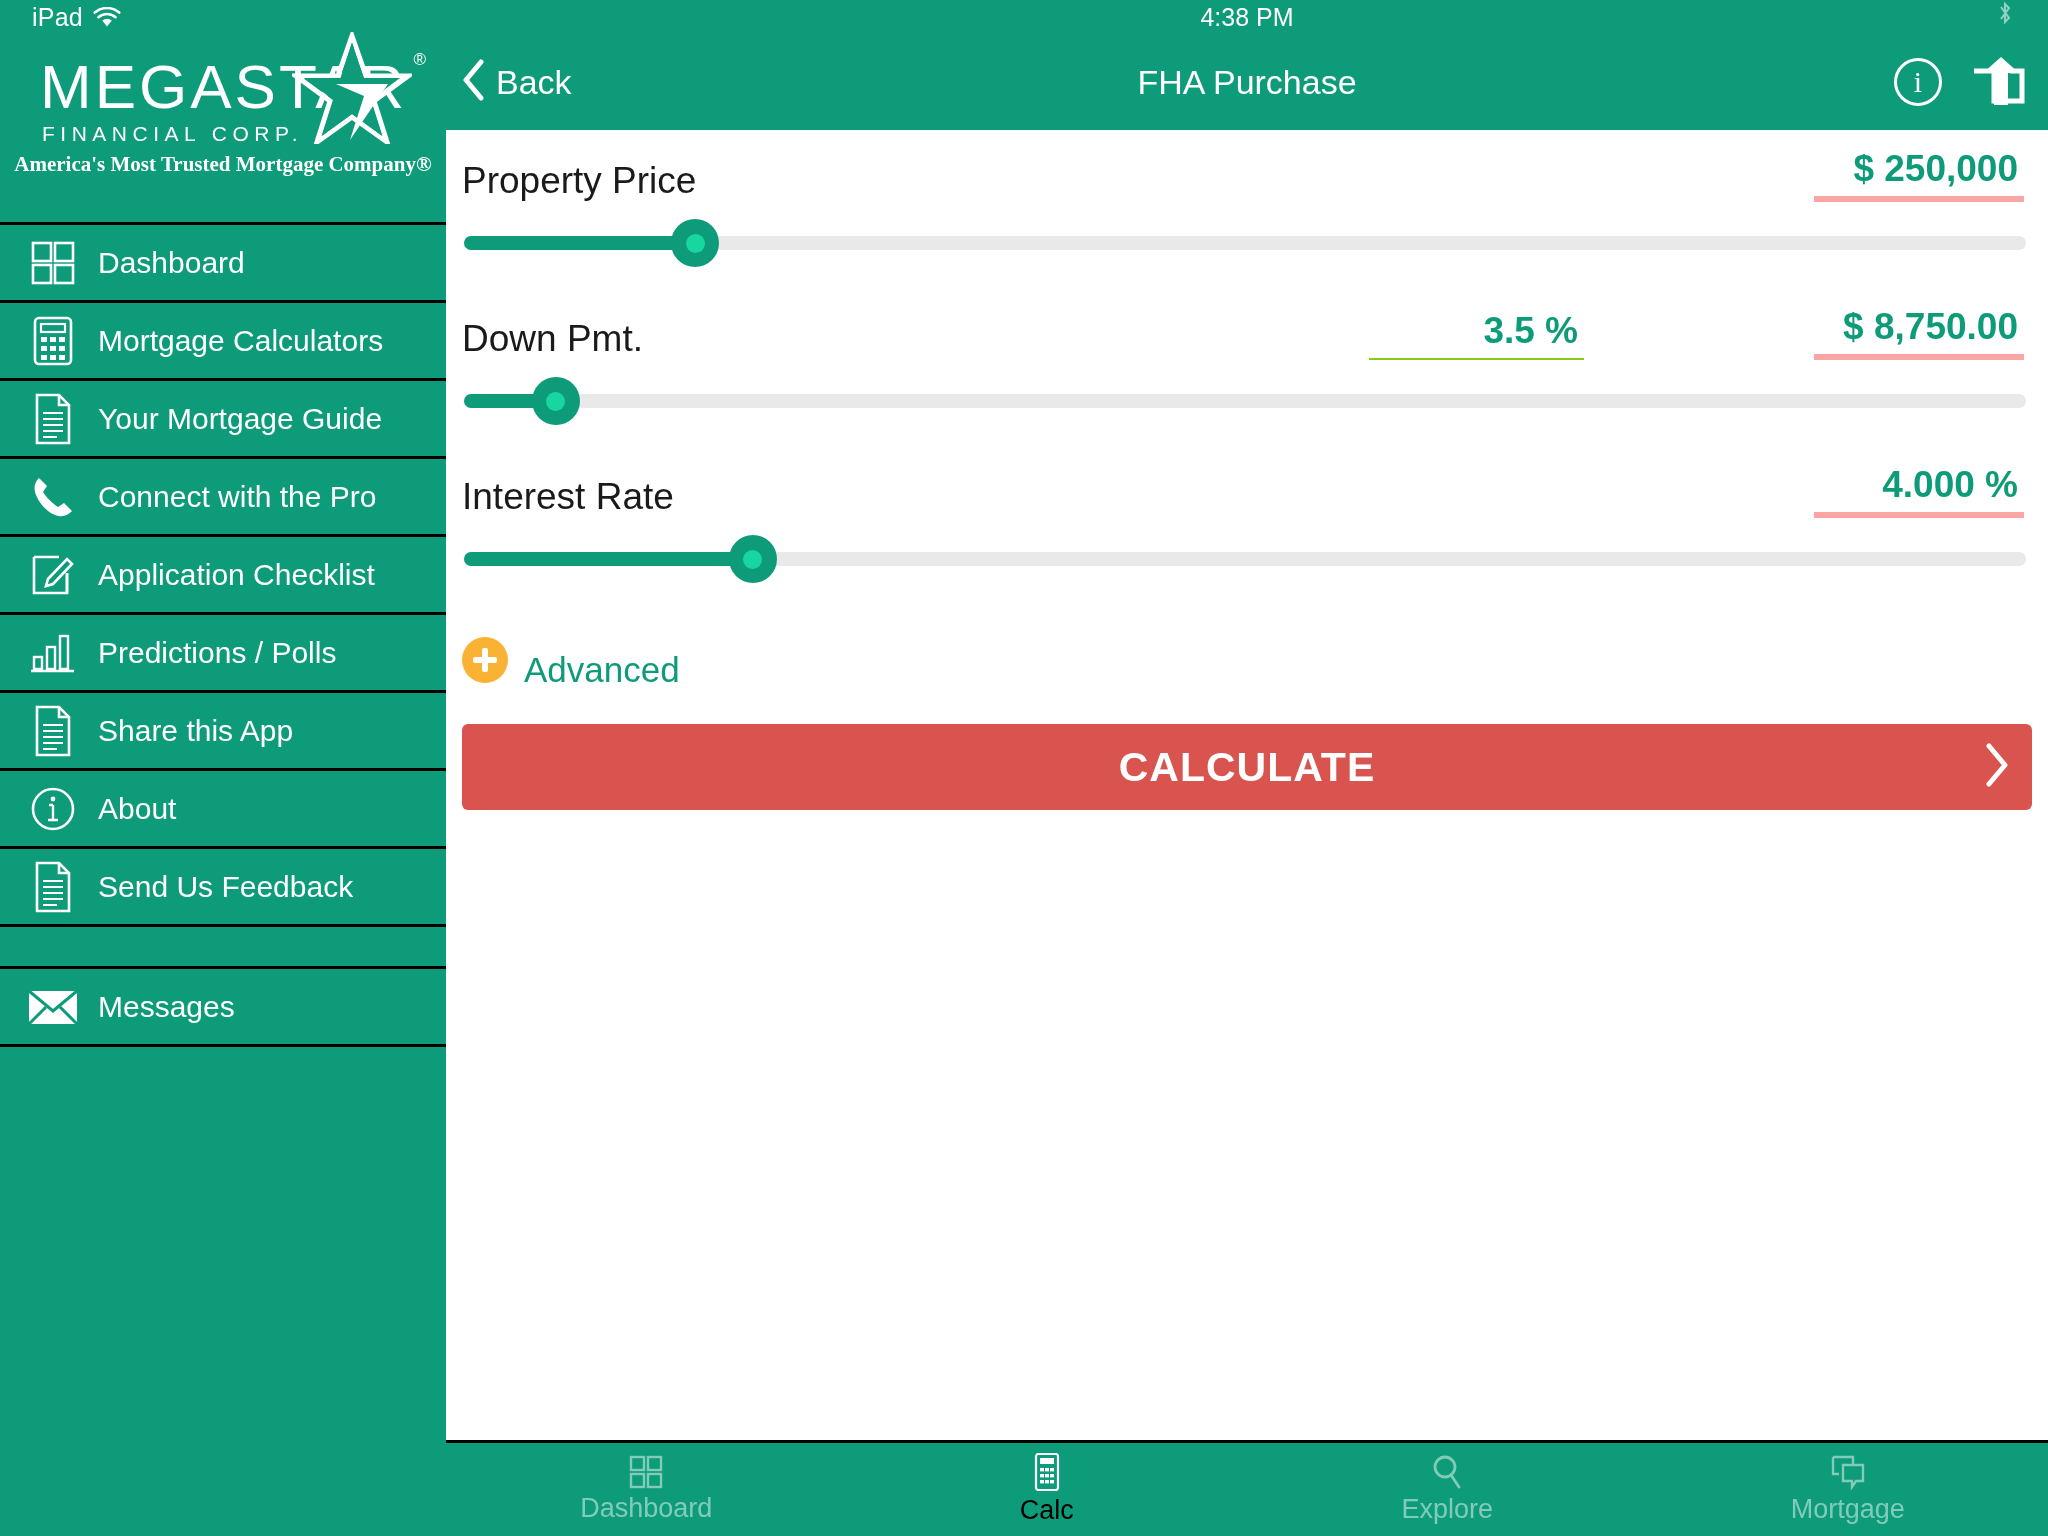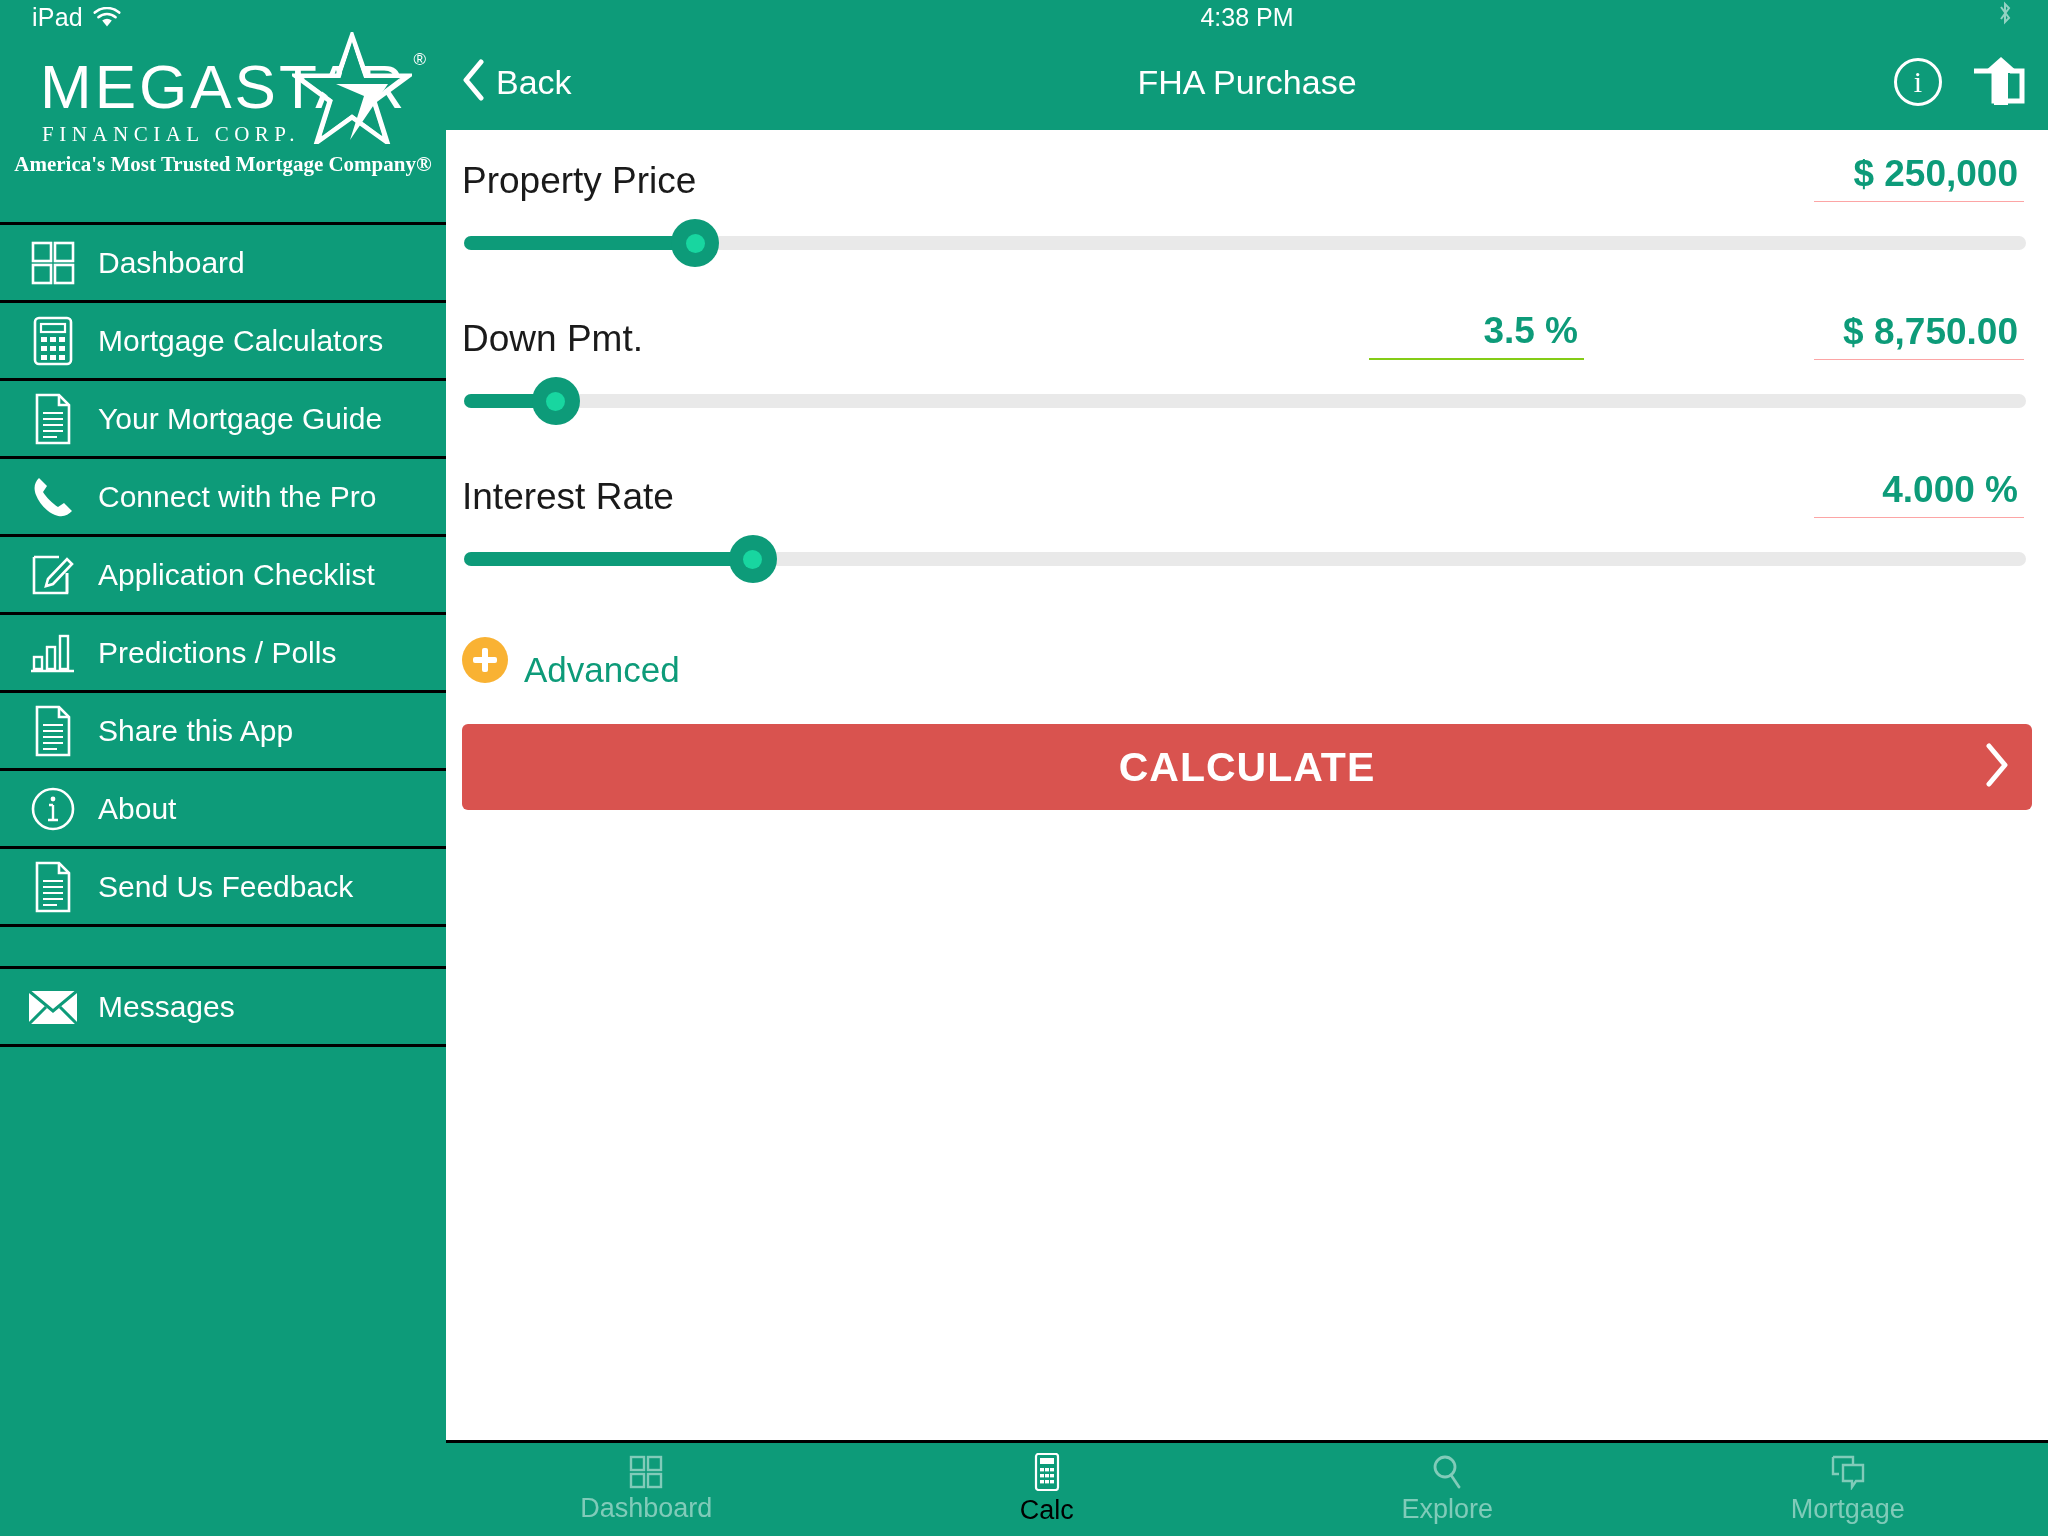--- a/index.html
+++ b/index.html
@@ -36,21 +36,21 @@
   .logo-main { position: relative; width: 370px; height: 96px; }
   .logo-text {
     font-family: "Liberation Sans", sans-serif;
     color: #ffffff; font-size: 62px; font-weight: 400;
     letter-spacing: 3px; line-height: 66px;
     position: absolute; left: 2px; top: 6px;
   }
   .logo-sub {
     color: #ffffff; font-size: 21px; letter-spacing: 5.5px;
     position: absolute; left: 4px; top: 74px;
-    font-family: Liberation Serif, serif;
+    font-family: Liberation Sans, sans-serif;
   }
   .logo-star { position: absolute; right: -4px; top: -16px; }
   .logo-reg { position: absolute; right: -18px; top: 2px; color:#fff; font-size: 17px; }
   .logo-tag {
     color: #ffffff; font-size: 21px; margin-top: 8px;
     font-family: "Liberation Serif", serif; font-weight: 700;
   }
 
   .sb-list { border-top: 3px solid #000; }
   .sb-item {
@@ -117,21 +117,21 @@
   }
 
   .content { padding: 0 0 0 0; background:#fff; position: relative; height: calc(1536px - 34px - 96px - 96px); }
 
   .row-label-line {
     display:flex; align-items:flex-end; padding: 0 24px 0 16px; height: 72px;
   }
   .f-label { font-size: 37px; color: #1a1a1a; white-space: nowrap; }
   .f-field {
     margin-left: auto;
-    border-bottom: 1px solid #fca5a5;
+    border-bottom: 6px solid #fca5a5;
     min-width: 210px;
     text-align: left;
     padding: 0 6px 6px 6px;
     display:flex; align-items:flex-end; justify-content:flex-end;
     cursor: text;
   }
   .f-val { font-size: 37px; color: #0d9b79; font-weight: 700; white-space: nowrap; }
   .f-mid {
     margin-left: auto;
     border-bottom: 2px solid #84cc16;

